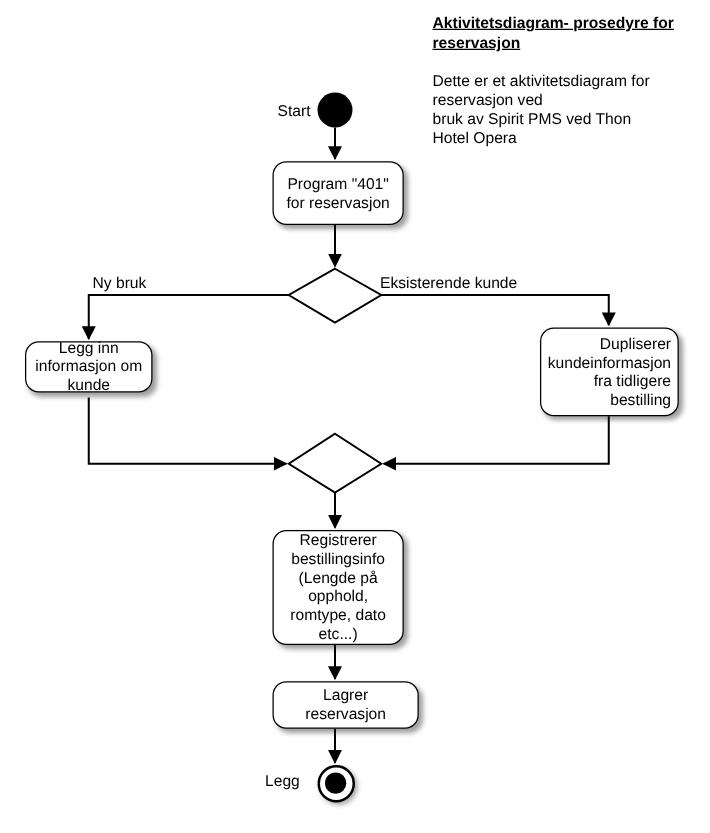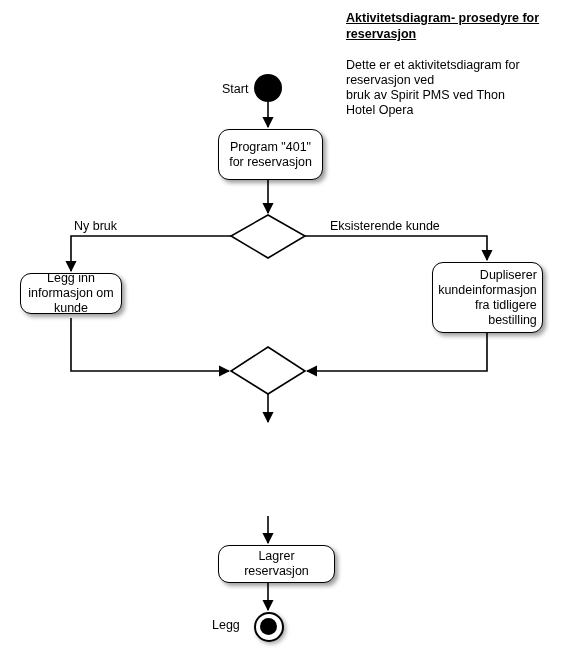--- a/index.html
+++ b/index.html
@@ -114,21 +114,21 @@
   .flow-label {
     position: absolute;
     font-size: 12.5px;
     line-height: 15px;
     white-space: nowrap;
     z-index: 4;
   }
   #label-start { left: 222px; top: 82px; text-align: right; }
   #label-slutt { left: 212px; top: 618px; }
   #label-ny-kunde { left: 74px; top: 219px; }
-  #label-eksisterende-kunde { left: 330px; top: 219px; }
+  #label-eksisterende-kunde { left: 304px; top: 219px; }
 </style>
 </head>
 <body>
 
 <div id="diagram-canvas">
 
   <svg id="edge-layer" viewBox="0 0 568 666">
     <defs>
       <marker id="arrow" viewBox="0 0 10 10" refX="9" refY="5" markerWidth="7" markerHeight="7" orient="auto-start-reverse">
         <path d="M 0 0 L 10 5 L 0 10 z" fill="#000000"></path>
@@ -178,20 +178,26 @@
 
   <div class="activity" id="node-legg-inn">Legg inn
 informasjon om
 kunde</div>
 
   <div class="activity" id="node-dupliserer">Dupliserer
 kundeinformasjon
 fra tidligere
 bestilling</div>
 
+  <div class="activity" id="node-registrerer">Registrerer
+bestillingsinfo
+(Lengde på
+opphold,
+romtype, dato
+etc...)</div>
 
   <div class="activity" id="node-lagrer">Lagrer
 reservasjon</div>
 
   <div class="end-node" id="node-end">
     <div class="end-node-core"></div>
   </div>
   <div class="flow-label" id="label-slutt">Legg</div>
 
 </div>

